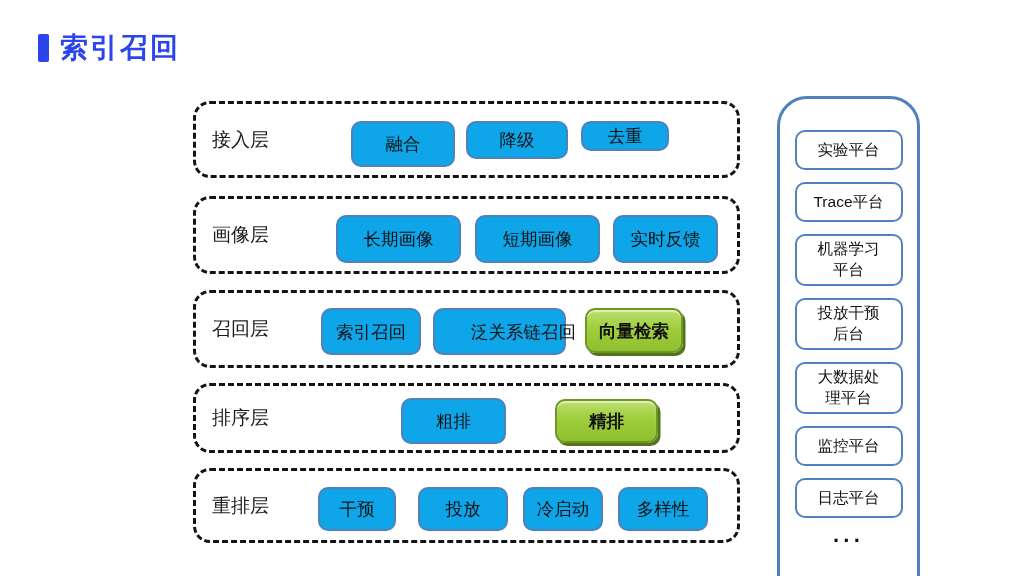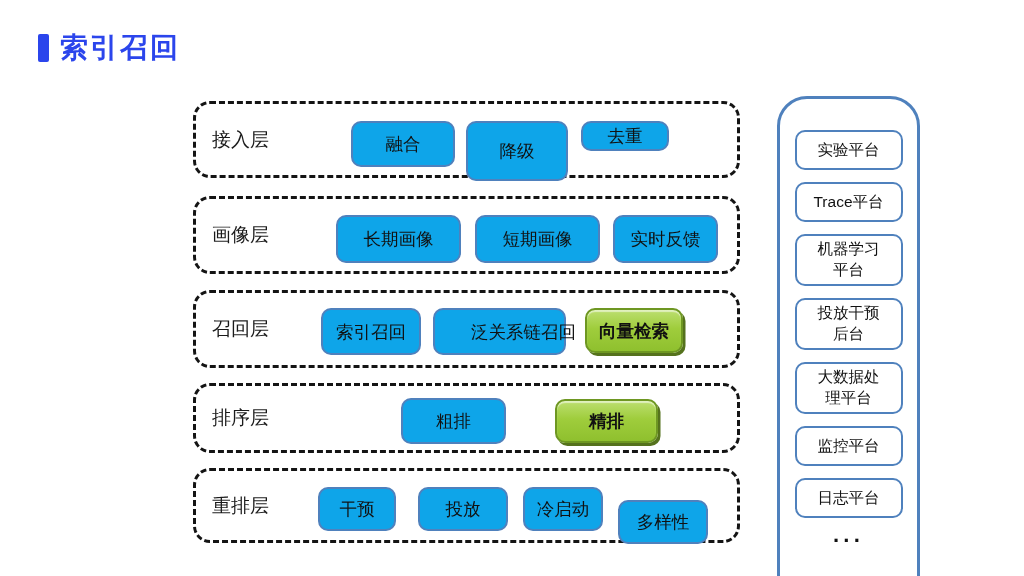--- a/index.html
+++ b/index.html
@@ -21,34 +21,34 @@
         border:2px solid #6e9722;border-radius:10px;font-weight:bold;
         box-shadow:2.5px 3px 0 #55721d, inset 0 2px 1px rgba(255,255,255,.55);}
   
   #layer-0{top:101px;height:77px;}
   #layer-1{top:196px;height:78px;}
   #layer-2{top:290px;height:78px;}
   #layer-3{top:383px;height:70px;}
   #layer-4{top:468px;height:75px;}
   
   #layer-0 .n0{left:155px;top:17px;width:104px;height:46px;}
-  #layer-0 .n1{left:270px;top:17px;width:102px;height:60px;}
+  #layer-0 .n1{left:270px;top:17px;width:102px;height:38px;}
   #layer-0 .n2{left:385px;top:17px;width:88px;height:30px;}
   #layer-1 .n0{left:140px;top:16px;width:125px;height:48px;}
   #layer-1 .n1{left:279px;top:16px;width:125px;height:48px;}
   #layer-1 .n2{left:417px;top:16px;width:105px;height:48px;}
   #layer-2 .n0{left:125px;top:15px;width:100px;height:47px;}
   #layer-2 .n1{left:237px;top:15px;width:133px;height:47px;padding-left:48px;}
   #layer-2 .n2{left:389px;top:15px;width:98px;height:45px;}
   #layer-3 .n0{left:205px;top:12px;width:105px;height:46px;}
   #layer-3 .n1{left:359px;top:13px;width:103px;height:44px;}
   #layer-4 .n0{left:122px;top:16px;width:78px;height:44px;}
   #layer-4 .n1{left:222px;top:16px;width:90px;height:44px;}
   #layer-4 .n2{left:327px;top:16px;width:80px;height:44px;}
-  #layer-4 .n3{left:422px;top:16px;width:90px;height:44px;margin-top:13px;}
+  #layer-4 .n3{left:422px;top:16px;width:90px;height:44px;}
   
   .panel{position:absolute;left:777px;top:96px;width:143px;height:564px;box-sizing:border-box;
          border:3px solid #4f81bd;border-radius:30px;background:#fff;
          display:flex;flex-direction:column;align-items:center;padding-top:31px;gap:12px;}
   .platform{width:108px;min-height:40px;box-sizing:border-box;border:2.5px solid #4f81bd;border-radius:10px;
          display:flex;align-items:center;justify-content:center;text-align:center;
          font-size:15.5px;line-height:1.35;color:#111;white-space:pre-line;padding:2px 3px;}
   .platform.tall{min-height:52px;}
   .panel-more{font-size:22px;font-weight:bold;letter-spacing:3px;color:#111;margin-top:-2px;}
 </style>

